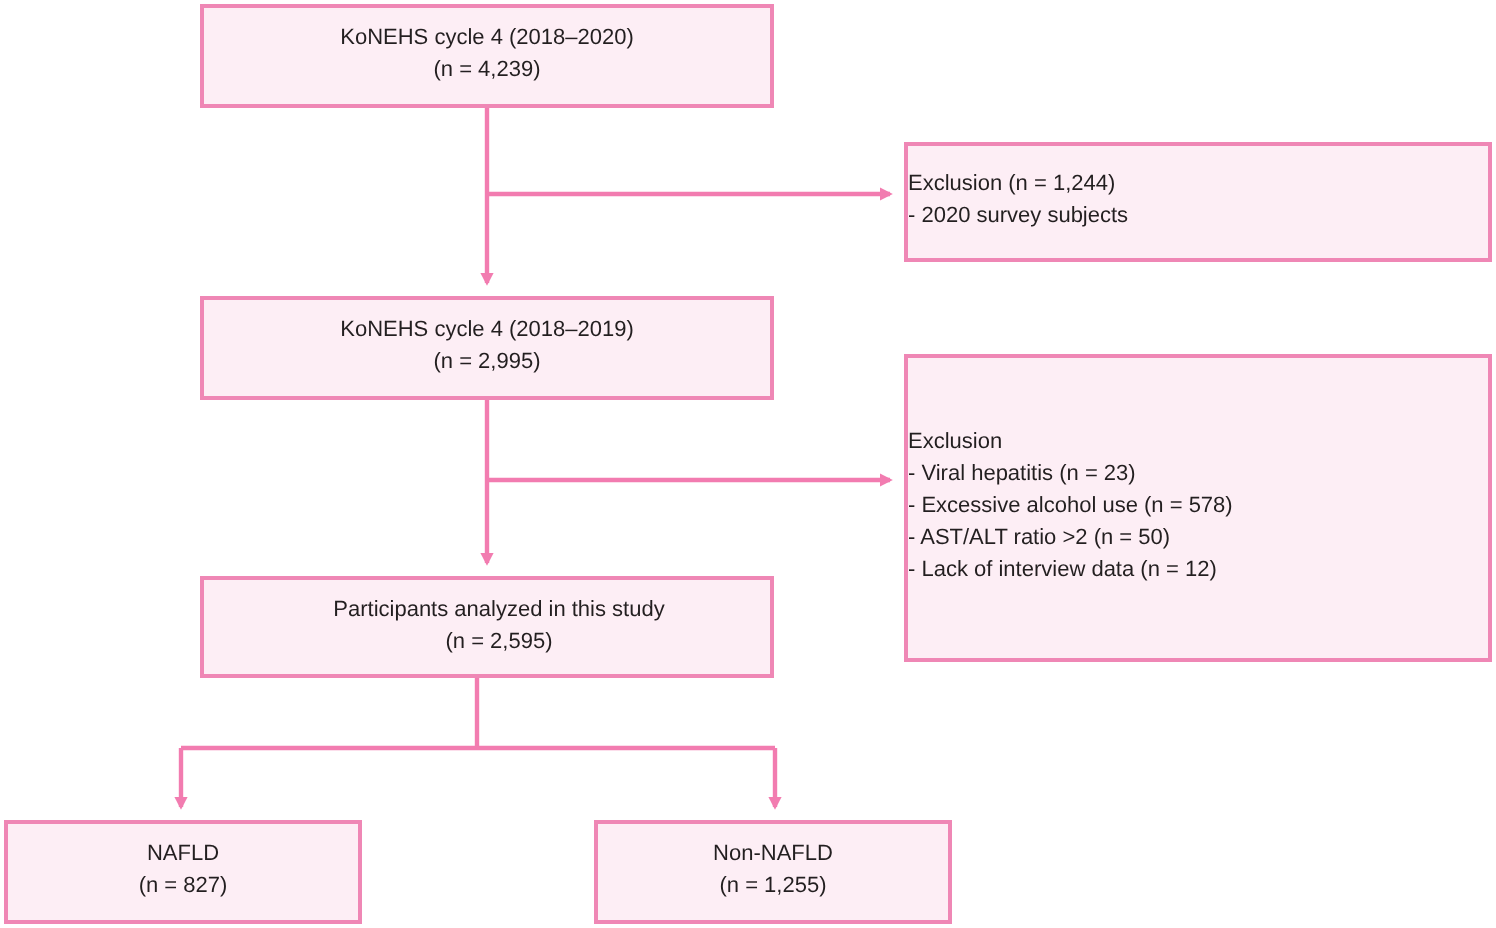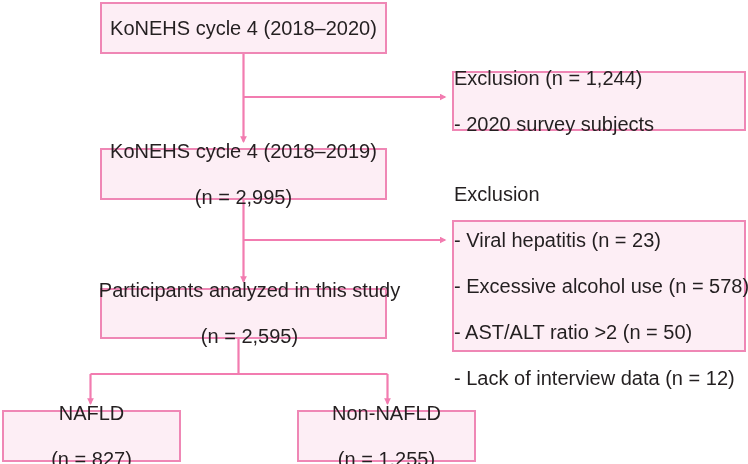--- a/index.html
+++ b/index.html
@@ -25,42 +25,41 @@
   }
   .box {
     position: absolute;
     box-sizing: border-box;
     background: #fdeef5;
     border: 2px solid #ef87b5;
     display: flex;
     flex-direction: column;
     justify-content: center;
     color: #231f20;
-    font-size: 20px;
+    font-size: 11px;
     line-height: 1.45;
-    gap: 17px;
   }
   .box.center {
     align-items: center;
     text-align: center;
   }
   .box.left {
     align-items: flex-start;
     text-align: left;
   }
   .box .line {
     white-space: nowrap;
   }
   #b-cycle4-2020 { left: 100px; top: 2px;   width: 287px; height: 52px; }
   #b-cycle4-2019 { left: 100px; top: 148px; width: 287px; height: 52px; }
   #b-participants{ left: 100px; top: 288px; width: 287px; height: 51px; padding-left: 12px; }
   #b-nafld       { left: 2px;   top: 410px; width: 179px; height: 52px; }
   #b-nonnafld    { left: 297px; top: 410px; width: 179px; height: 52px; }
   #b-excl1       { left: 452px; top: 71px;  width: 294px; height: 60px; }
-  #b-excl2       { left: 452px; top: 177px; width: 294px; height: 132px; margin-top: 43px; }
+  #b-excl2       { left: 452px; top: 177px; width: 294px; height: 154px; }
 </style>
 </head>
 <body>
 
 <div id="canvas">
 
   <svg class="lines" viewBox="0 0 748 464" xmlns="http://www.w3.org/2000/svg">
     <defs>
       <marker id="ah" markerWidth="9" markerHeight="9" refX="5.2" refY="3.4" orient="auto" markerUnits="userSpaceOnUse">
         <path d="M0,0 L6.6,3.4 L0,6.8 z" fill="#f27cb0"></path>
@@ -86,20 +85,21 @@
     <g>
       <path d="M238.5,339 L238.5,374" stroke="#f27cb0" stroke-width="2.2" fill="none"></path>
       <path d="M90.5,374 L387.5,374" stroke="#f27cb0" stroke-width="2.2" fill="none"></path>
       <path d="M90.5,374 L90.5,403.5" stroke="#f27cb0" stroke-width="2.2" fill="none" marker-end="url(#ah)"></path>
       <path d="M387.5,374 L387.5,403.5" stroke="#f27cb0" stroke-width="2.2" fill="none" marker-end="url(#ah)"></path>
     </g>
   </svg>
 
   <div class="box center" id="b-cycle4-2020">
     <span class="line">KoNEHS cycle 4 (2018–2020)</span>
+    <span class="line">(n = 4,239)</span>
   </div>
 
   <div class="box center" id="b-cycle4-2019">
     <span class="line">KoNEHS cycle 4 (2018–2019)</span>
     <span class="line">(n = 2,995)</span>
   </div>
 
   <div class="box center" id="b-participants">
     <span class="line">Participants analyzed in this study</span>
     <span class="line">(n = 2,595)</span>

